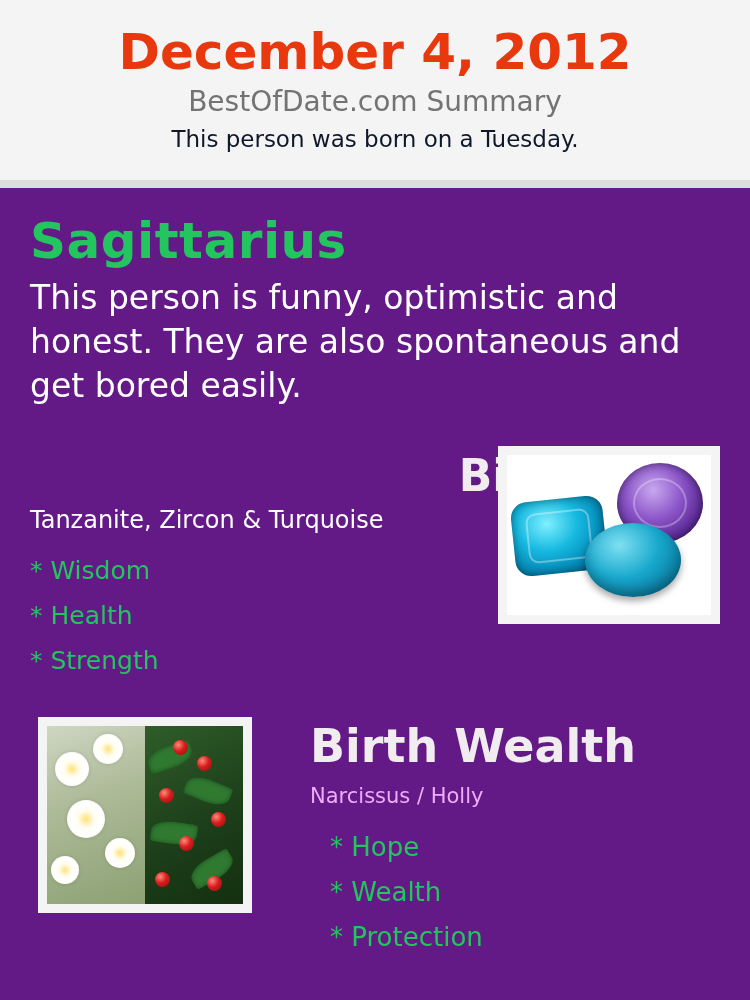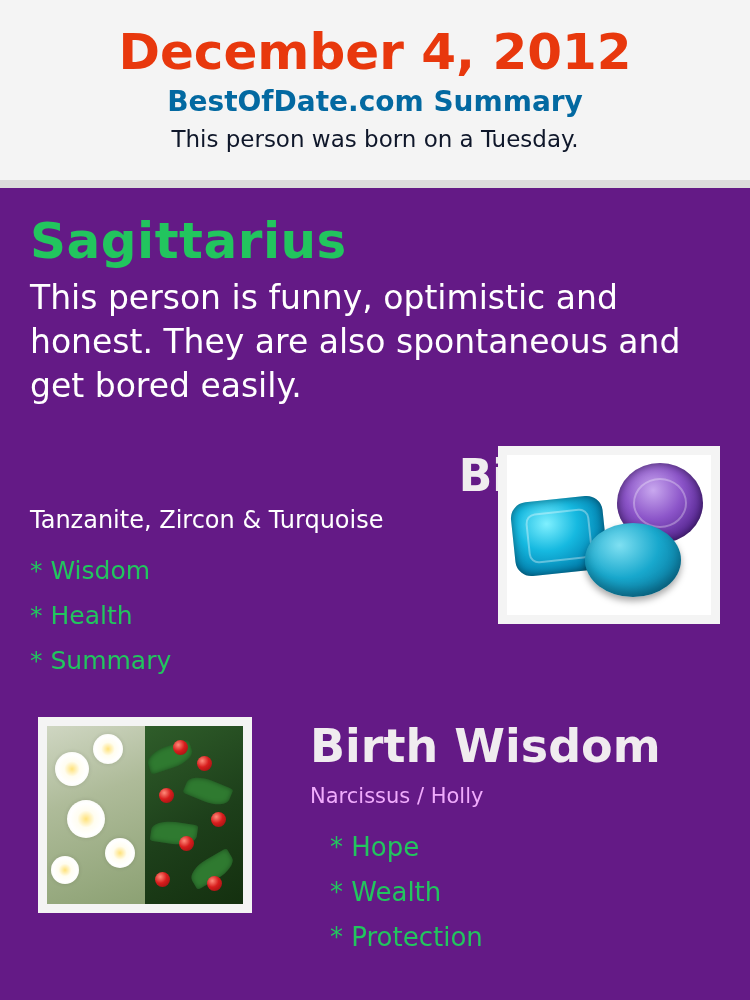--- a/index.html
+++ b/index.html
@@ -28,24 +28,24 @@
     padding-top: 22px;
   }
   .date-title {
     color: #e8380d;
     font-size: 50px;
     font-weight: bold;
     letter-spacing: 0px;
     line-height: 60px;
   }
   .site-summary {
-    color: #0369a1;
+    color: #737373;
     font-size: 28px;
     line-height: 40px;
-    font-weight: bold;
+    font-weight: normal;
   }
   .born-line {
     color: #0f172a;
     font-size: 23px;
     line-height: 34px;
   }
 
   .header-rule {
     width: 750px;
     height: 8px;
@@ -291,21 +291,21 @@
           <div class="gem-round"></div>
           <div class="gem-cushion"></div>
           <div class="gem-oval"></div>
         </div>
       </div>
       <div class="stone-title">Birthstone</div>
       <div class="stone-sub">Tanzanite, Zircon &amp; Turquoise</div>
       <div class="bullets">
         <div class="bullet">* Wisdom</div>
         <div class="bullet">* Health</div>
-        <div class="bullet">* Summary</div>
+        <div class="bullet">* Strength</div>
       </div>
     </div>
 
     <div class="flower-block">
       <div class="flower-photo">
         <div class="flower-photo-inner">
           <div class="narcissus-pane">
             <div class="bloom b1"></div>
             <div class="bloom b2"></div>
             <div class="bloom b3"></div>
@@ -321,21 +321,21 @@
             <div class="berry r2"></div>
             <div class="berry r3"></div>
             <div class="berry r4"></div>
             <div class="berry r5"></div>
             <div class="berry r6"></div>
             <div class="berry r7"></div>
           </div>
         </div>
       </div>
       <div class="flower-text">
-        <div class="flower-title">Birth Wisdom</div>
+        <div class="flower-title">Birth Wealth</div>
         <div class="flower-sub">Narcissus / Holly</div>
         <div class="flower-bullets">
           <div class="bullet">* Hope</div>
           <div class="bullet">* Wealth</div>
           <div class="bullet">* Protection</div>
         </div>
       </div>
     </div>
 
   </div>

